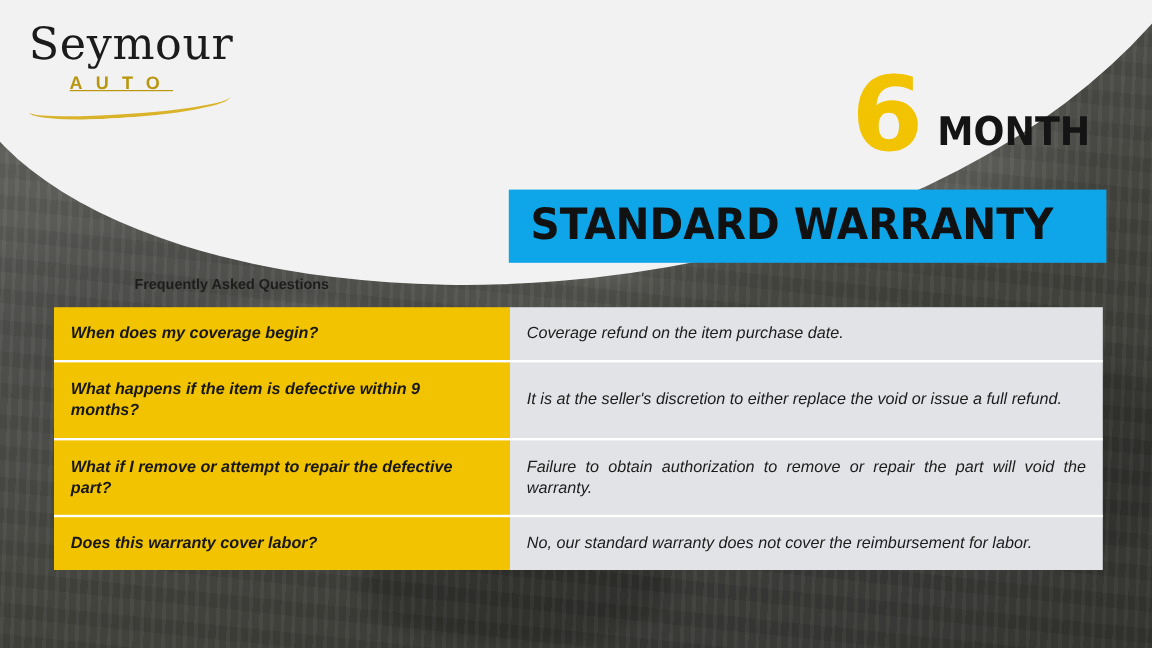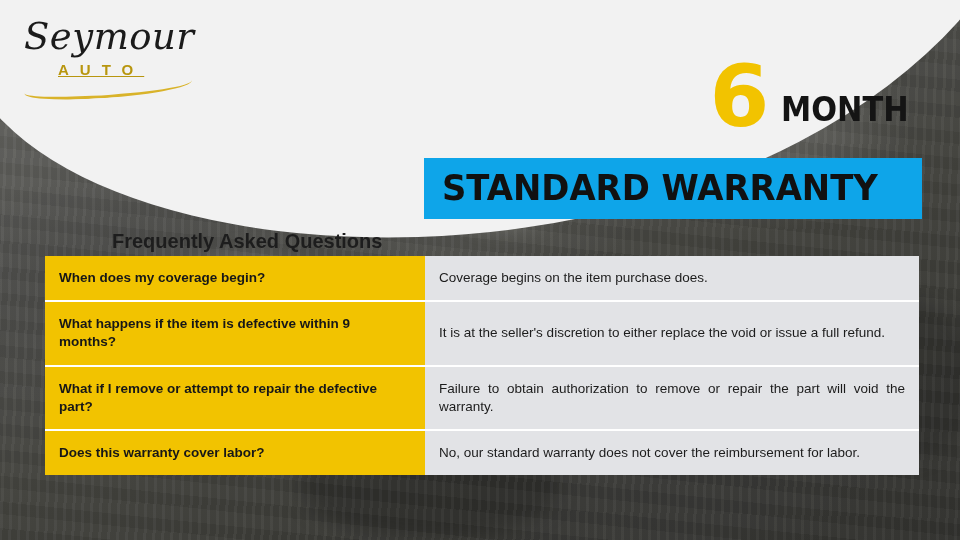--- a/index.html
+++ b/index.html
@@ -58,21 +58,20 @@
   .swoosh-wrap { position: absolute; left:0; top:0; width: 960px; height: 260px; }
 
   
   .logo {
     position: absolute; left: 18px; top: 18px;
     width: 200px; height: 86px;
     z-index: 6;
   }
   .logo-name {
     font-family: "DejaVu Serif", serif;
-    font-style: italic;
     font-size: 37px;
     color: #1b1b1b;
     letter-spacing: 0.5px;
     line-height: 1;
     padding-left: 6px;
   }
   .logo-auto {
     font-size: 15px;
     letter-spacing: 11px;
     color: #b8960f;
@@ -128,28 +127,29 @@
     letter-spacing: 0px;
     transform: scaleX(.94);
     transform-origin: left center;
     display: block;
     white-space: nowrap;
   }
 
   
   .faq-title {
     position: absolute; left: 112px; top: 230px;
-    font-size: 20px; font-weight: bold; color: #1d1d1d;
+    font-size: 12px; font-weight: bold; color: #1d1d1d;
     z-index: 6;
   }
   .faq-table {
     position: absolute; left: 45px; top: 256px;
     width: 874px;
     border-collapse: collapse;
     z-index: 6;
+    font-style: italic;
   }
   .faq-table tr { }
   .faq-q {
     width: 380px;
     background: #f2c300;
     color: #171717;
     font-weight: bold;
     font-size: 13.5px;
     padding: 13px 16px 13px 14px;
     vertical-align: middle;
@@ -200,21 +200,21 @@
   <div class="badge-bar">
     <span class="badge-bar-text">STANDARD WARRANTY</span>
   </div>
 
   <div class="faq-title">Frequently Asked Questions</div>
 
   <table class="faq-table">
     <tbody>
       <tr>
         <td class="faq-q">When does my coverage begin?</td>
-        <td class="faq-a">Coverage begins on the item purchase does.</td>
+        <td class="faq-a">Coverage refund on the item purchase date.</td>
       </tr>
       <tr>
         <td class="faq-q">What happens if the item is defective within 9 months?</td>
         <td class="faq-a">It is at the seller's discretion to either replace the void or issue a full refund.</td>
       </tr>
       <tr>
         <td class="faq-q">What if I remove or attempt to repair the defective part?</td>
         <td class="faq-a">Failure to obtain authorization to remove or repair the part will void the warranty.</td>
       </tr>
       <tr>

